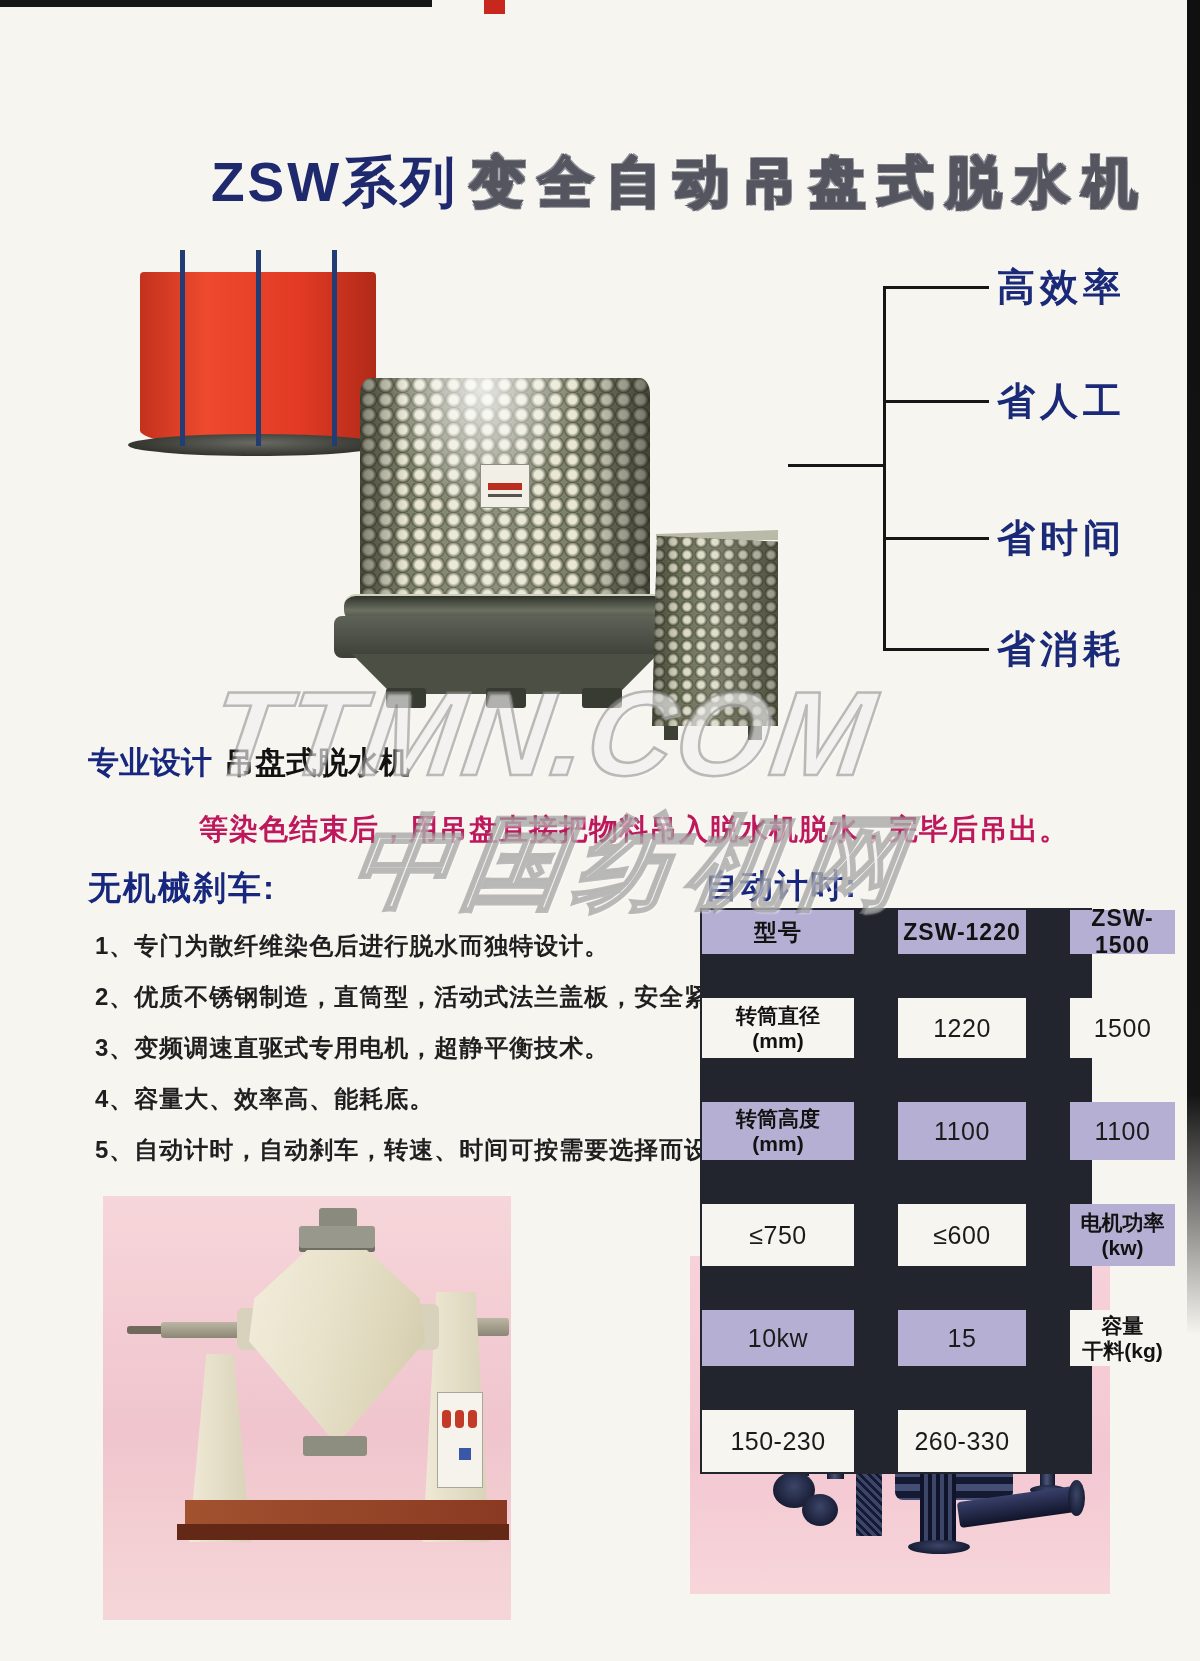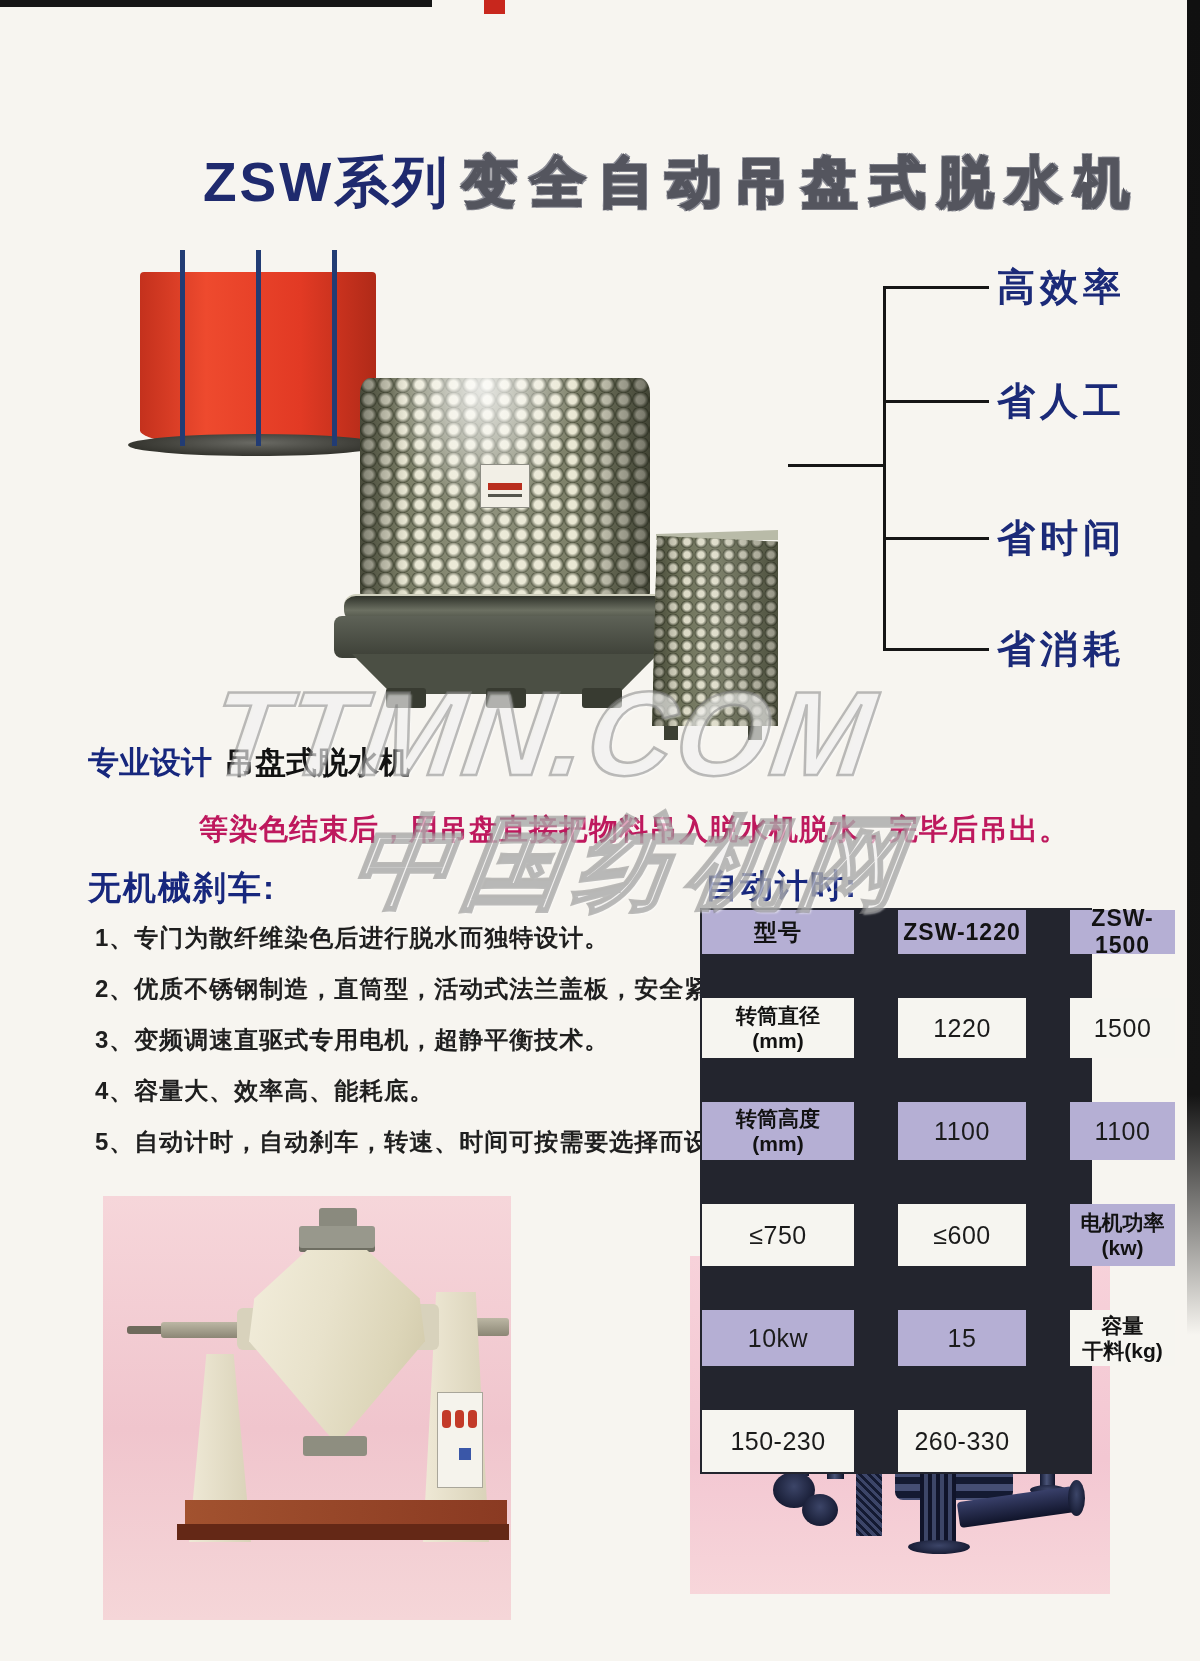--- a/index.html
+++ b/index.html
@@ -6,21 +6,21 @@
   body{font-family:"Liberation Sans","DejaVu Sans",sans-serif;background:#e8e6e2;}
   #page{position:relative;width:1200px;height:1661px;margin:0 auto;background:#f7f5f0;overflow:hidden;}
   .abs{position:absolute;}
 
   
   .edge-top{left:0;top:0;width:432px;height:7px;background:#161616;}
   .edge-right{right:0;top:0;width:13px;height:1335px;background:linear-gradient(to bottom,#101010 0%,#141414 82%,rgba(16,16,16,0) 100%);}
   .red-mark{left:484px;top:0;width:21px;height:14px;background:#c8271d;}
 
   
-  .title-row{left:203px;top:146px;white-space:nowrap;z-index:6;}
+  .title-row{left:211px;top:146px;white-space:nowrap;z-index:6;}
   .title-series{display:inline-block;font-size:55px;font-weight:900;color:#1f2a6e;letter-spacing:3px;}
   .title-product{display:inline-block;margin-left:12px;font-size:55px;font-weight:900;color:#fbfbfb;letter-spacing:13px;
     -webkit-text-stroke:2.5px #54555e;
     text-shadow:-2px -2px 0 #8a8b94,2px -2px 0 #8a8b94,-2px 2px 0 #8a8b94,2px 2px 0 #8a8b94;}
 
   
   .red-tank{left:128px;top:238px;width:256px;height:218px;z-index:2;}
   .red-tank .base{left:0;right:0;bottom:0;height:22px;background:radial-gradient(ellipse at 50% 40%,#6a6a64,#35352f 70%);border-radius:50%;}
   .red-tank .body{left:12px;right:8px;top:34px;bottom:8px;background:linear-gradient(90deg,#c4311d,#ee4a2e 28%,#e23a24 68%,#b02a18);border-radius:4px 4px 50% 50%/4px 4px 10% 10%;}
   .red-tank .rod{top:12px;width:5px;height:196px;background:#223c74;}
@@ -69,21 +69,21 @@
   .wm2{left:352px;top:796px;font-size:102px;letter-spacing:10px;transform:skewX(-8deg);}
 
   
   .design-label{left:88px;top:742px;font-size:31px;font-weight:900;color:#17277d;z-index:6;}
   .design-name{left:224px;top:742px;font-size:31px;font-weight:900;color:#121212;z-index:6;}
   .design-desc{left:199px;top:810px;font-size:29px;font-weight:800;color:#be185d;letter-spacing:1px;z-index:6;white-space:nowrap;}
 
   
   .features-heading{left:88px;top:866px;font-size:33px;font-weight:900;color:#17277d;letter-spacing:2px;z-index:6;}
   .features-list{left:95px;top:922px;width:590px;z-index:6;}
-  .feature-item{font-size:24px;font-weight:600;color:#1f1f1f;letter-spacing:1px;margin-bottom:19px;white-space:nowrap;}
+  .feature-item{font-size:24px;font-weight:600;color:#1f1f1f;letter-spacing:1px;margin-bottom:19px;white-space:nowrap;margin-top:8px;}
 
   
   .specs-heading{left:705px;top:864px;font-size:33px;font-weight:900;color:#17277d;letter-spacing:2px;z-index:6;}
   .spec-table{left:700px;top:908px;width:388px;border:2.5px solid #23252e;background:#23252e;z-index:6;
     display:grid;grid-template-columns:152px 128px 105px;grid-template-rows:44px 60px 58px 62px 56px 62px;grid-gap:1.5px;gap:44px;}
   .cell{display:flex;flex-direction:column;align-items:center;justify-content:center;text-align:center;}
   .cell.lav{background:#b5afd4;}
   .cell.wht{background:#f6f5f0;}
   .cell .lbl{font-size:21px;font-weight:700;color:#121212;line-height:1.2;}
   .cell .val{font-size:25px;color:#1b1b1b;letter-spacing:0.5px;}

